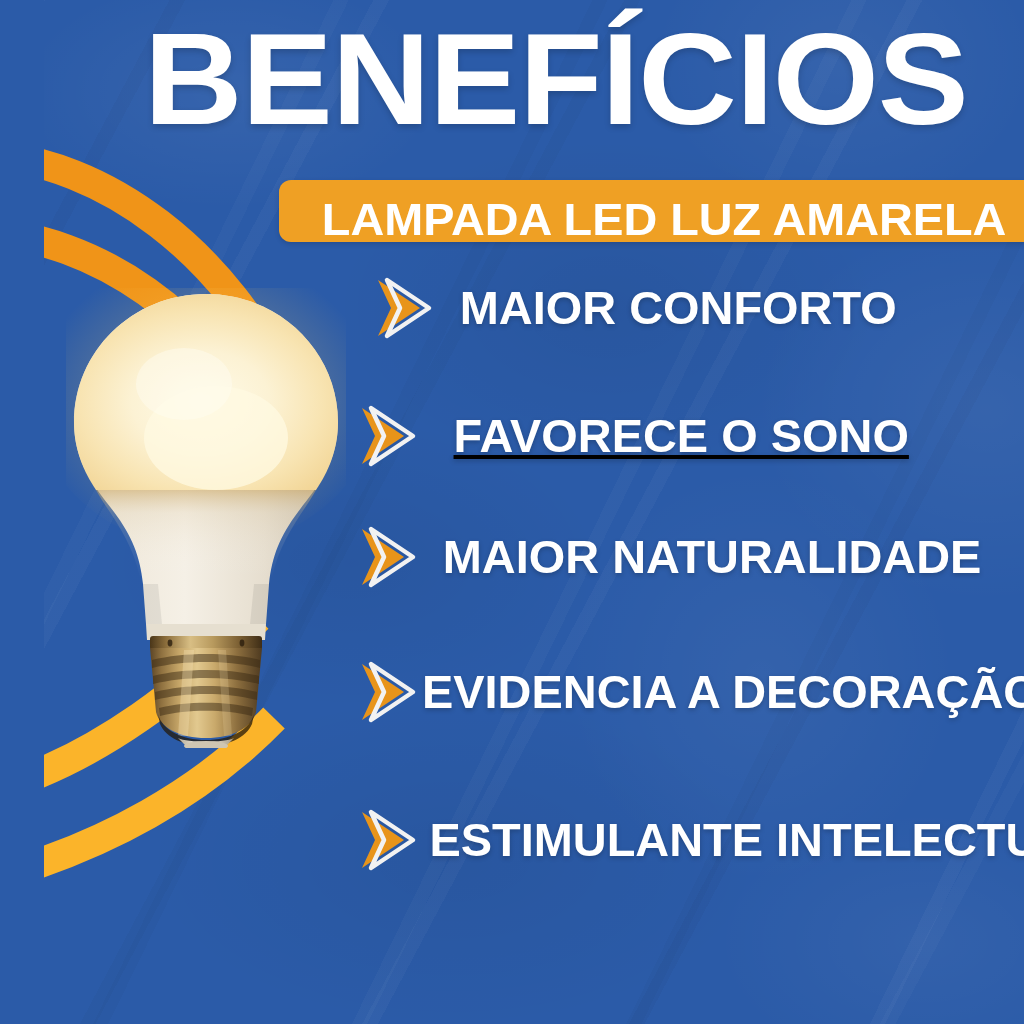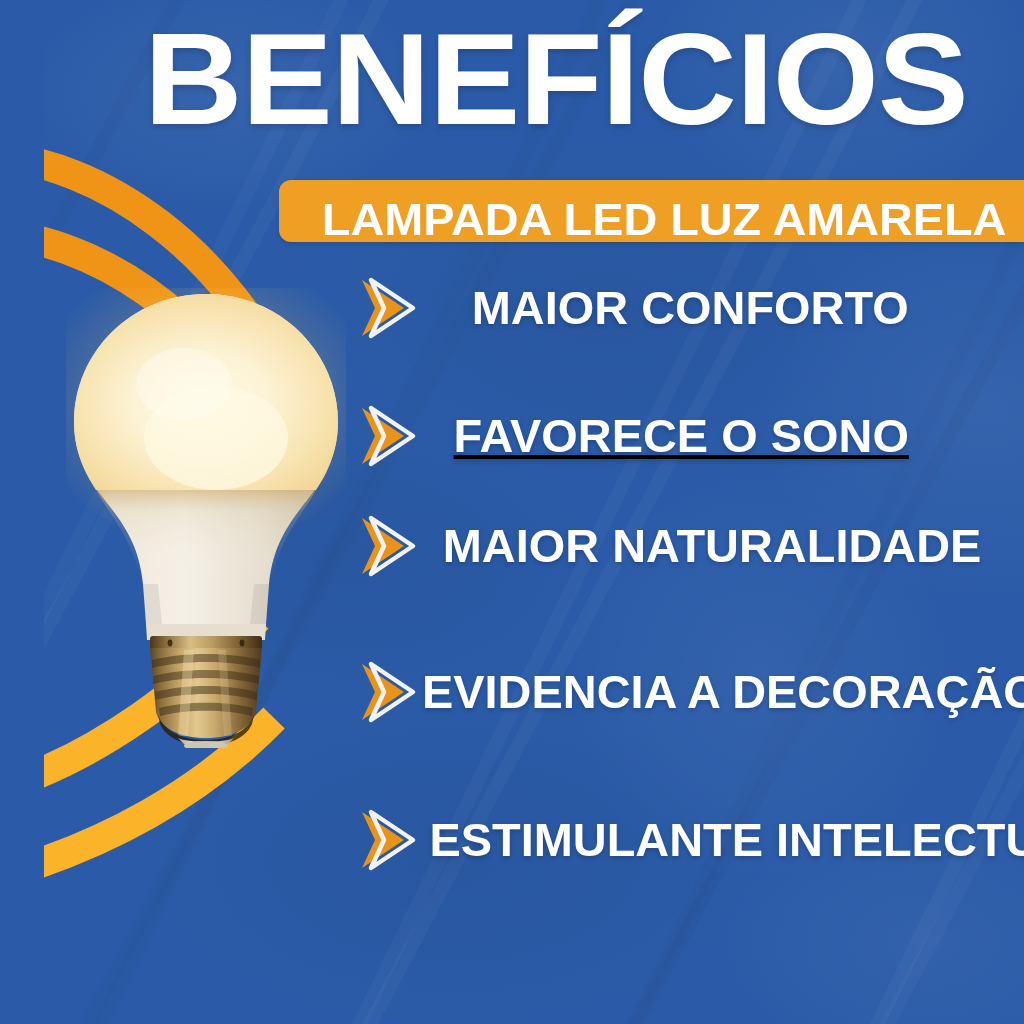--- a/index.html
+++ b/index.html
@@ -85,23 +85,23 @@
     display:flex; align-items:center;
     height:76px;
   }
   .arrow{ width:74px; height:74px; flex:0 0 74px; }
   .item-label{
     font-size:46px; font-weight:bold; color:#FFFFFF;
     white-space:nowrap; line-height:1;
     transform:scaleX(1.02);
     text-shadow:0 2px 5px rgba(0,0,0,.22);
   }
-  .i0{ top:0px;   left:8px;gap:28px;  }
+  .i0{ top:0px;   left:24px;  }
   .i1{ top:128px; left:8px;text-decoration:underline;  }
-  .i2{ top:238px; left:8px;  }
+  .i2{ top:249px; left:8px;  }
   .i3{ top:384px; left:8px;  }
   .i4{ top:532px; left:8px;  }
   .i0 .item-label{ margin-left:22px; }
   .i1 .item-label{ margin-left:32px; }
   .i2 .item-label{ margin-left:22px; }
   .i3 .item-label{ margin-left:2px;  }
   .i4 .item-label{ margin-left:10px; }
 </style>
 </head>
 <body>

